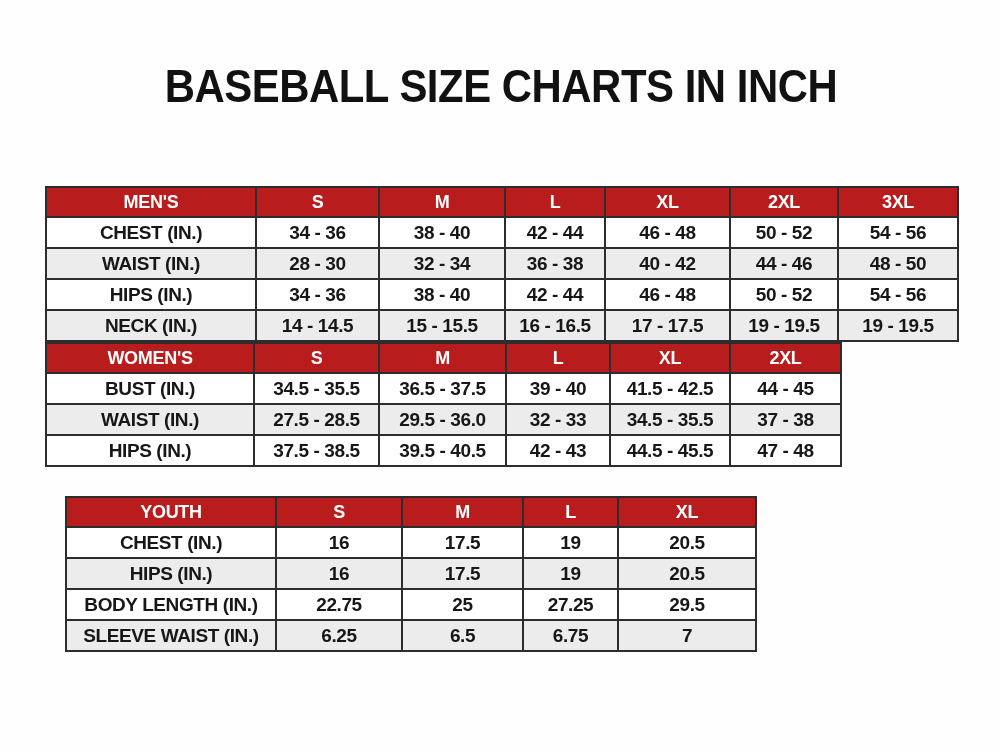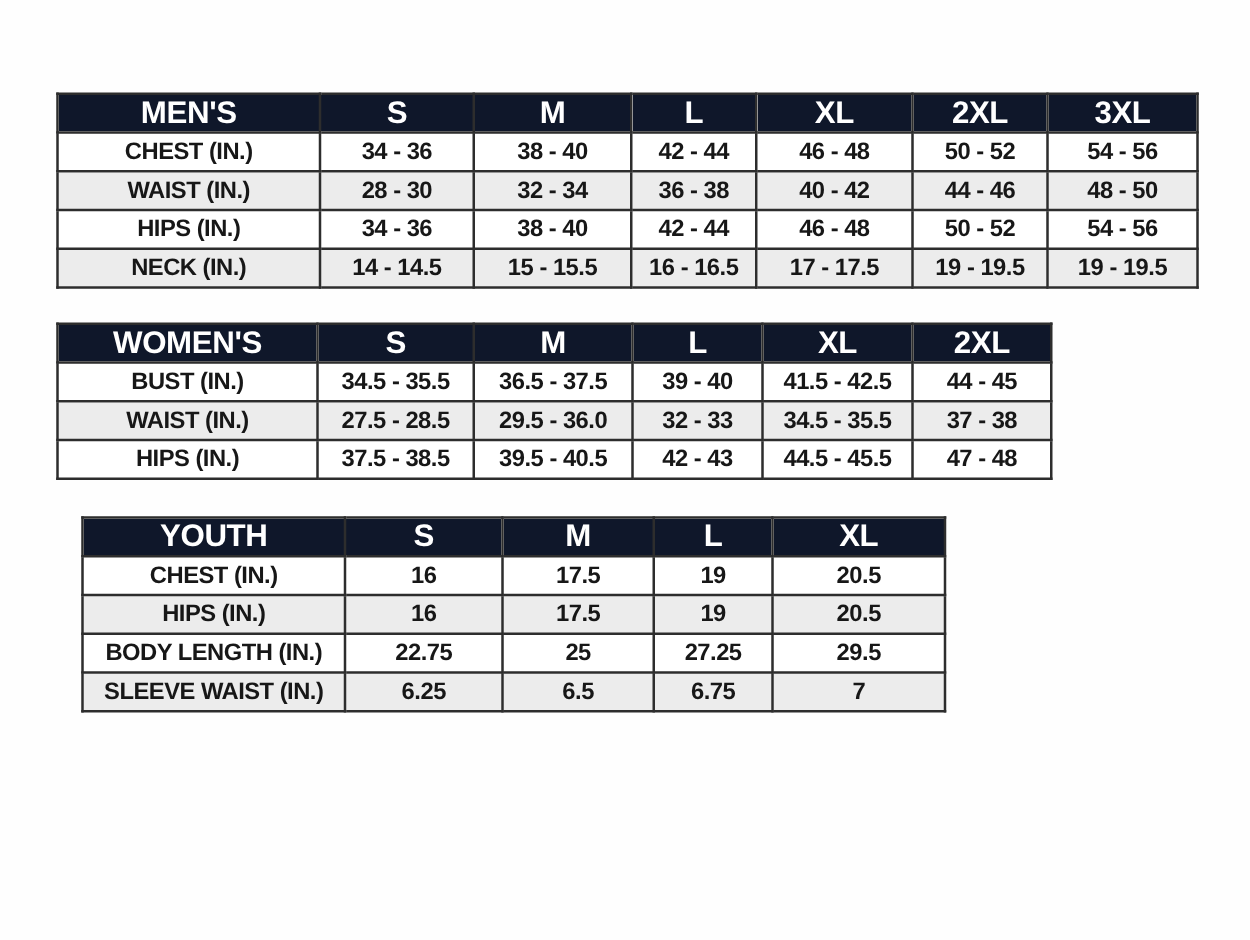--- a/index.html
+++ b/index.html
@@ -42,44 +42,47 @@
   table.size-table td {
     border: 2px solid #2d2d2d;
     text-align: center;
     vertical-align: middle;
     padding: 0;
     font-weight: bold;
     white-space: nowrap;
     overflow: hidden;
   }
   table.size-table thead th {
-    background: #0f172a;
+    background: #b91c1c;
     color: #ffffff;
-    font-size: 25px;
+    font-size: 18px;
     height: 28px;
     letter-spacing: -0.3px;
   }
   table.size-table tbody th,
   table.size-table tbody td {
     color: #171717;
     font-size: 19px;
     height: 29px;
     letter-spacing: -0.4px;
   }
   table.size-table tbody tr:nth-child(odd)  { background: #ffffff; }
   table.size-table tbody tr:nth-child(even) { background: #ececec; }
   table.mens   { margin-top: 74px; }
-  table.womens { margin-top: 27px; }
+  table.womens { }
   table.youth  { margin-top: 29px; margin-left: 20px; }
 </style>
 </head>
 <body>
 
 <div class="page">
 
+  <div class="title-wrap">
+    <h1 class="title">BASEBALL SIZE CHARTS IN INCH</h1>
+  </div>
 
   <table class="size-table mens">
     <colgroup>
       <col style="width:210px">
         <col style="width:123px">
         <col style="width:126px">
       <col style="width:100px">
         <col style="width:125px">
         <col style="width:108px">
       <col style="width:120px">

